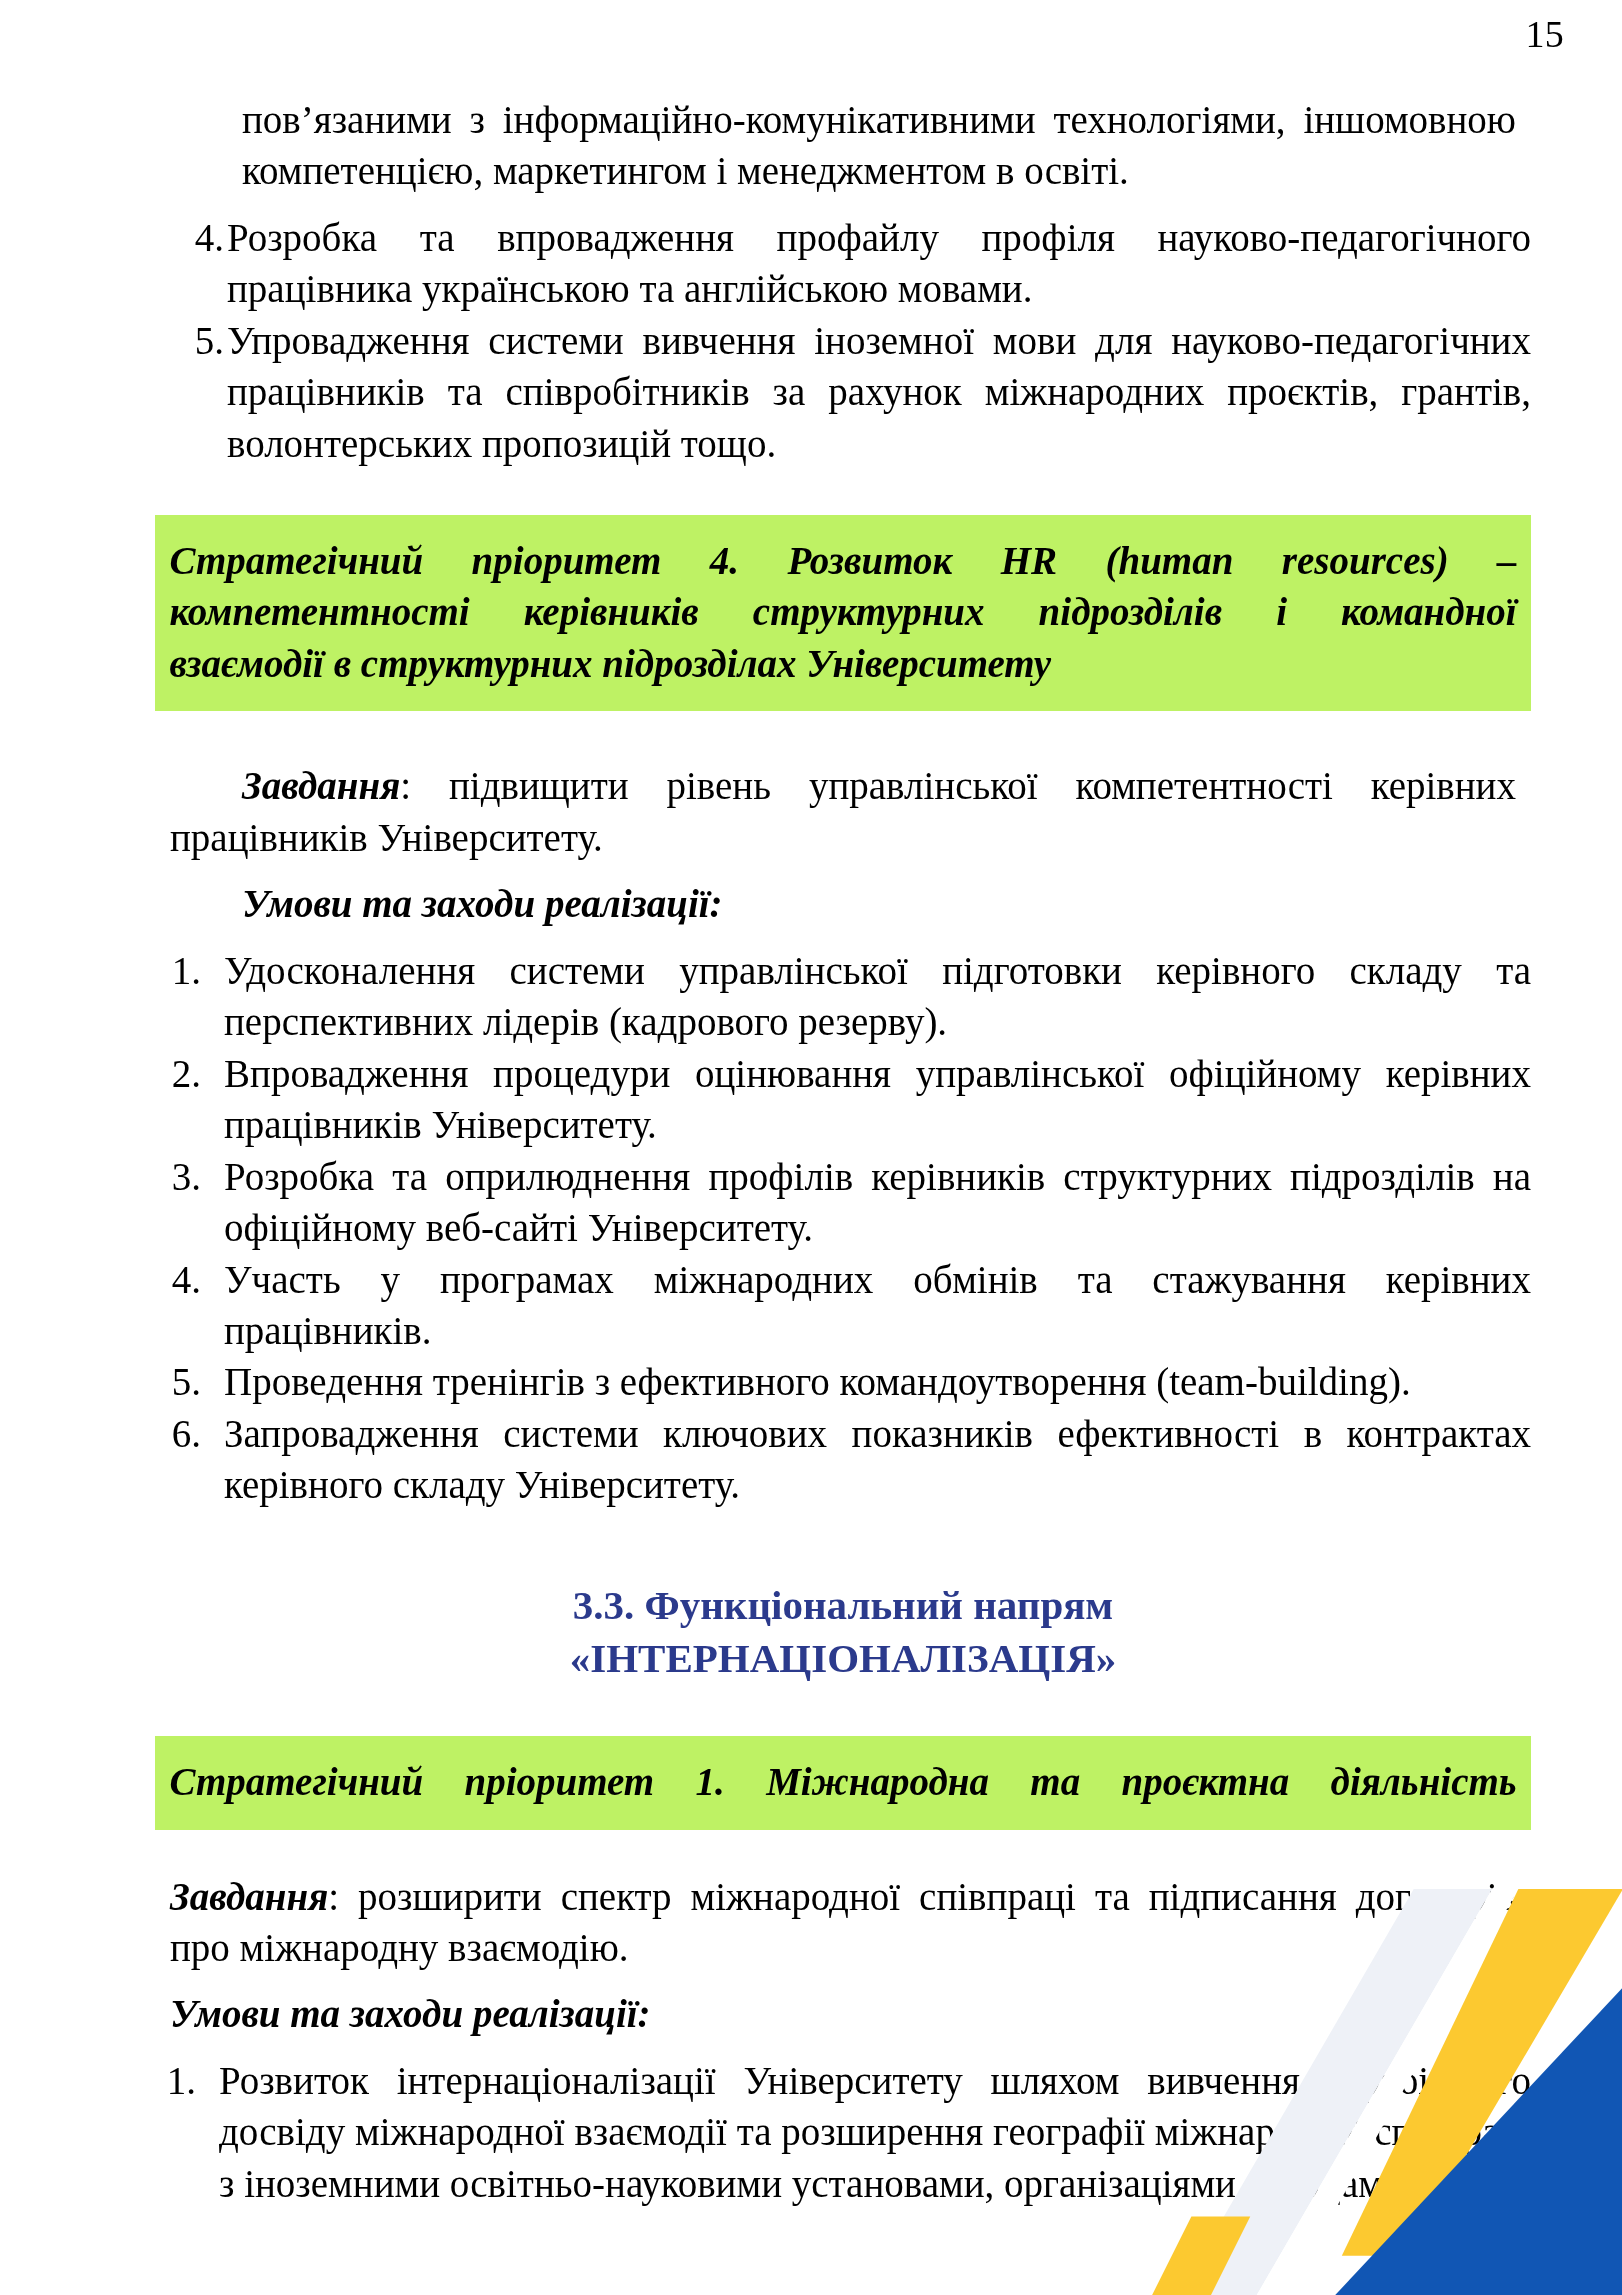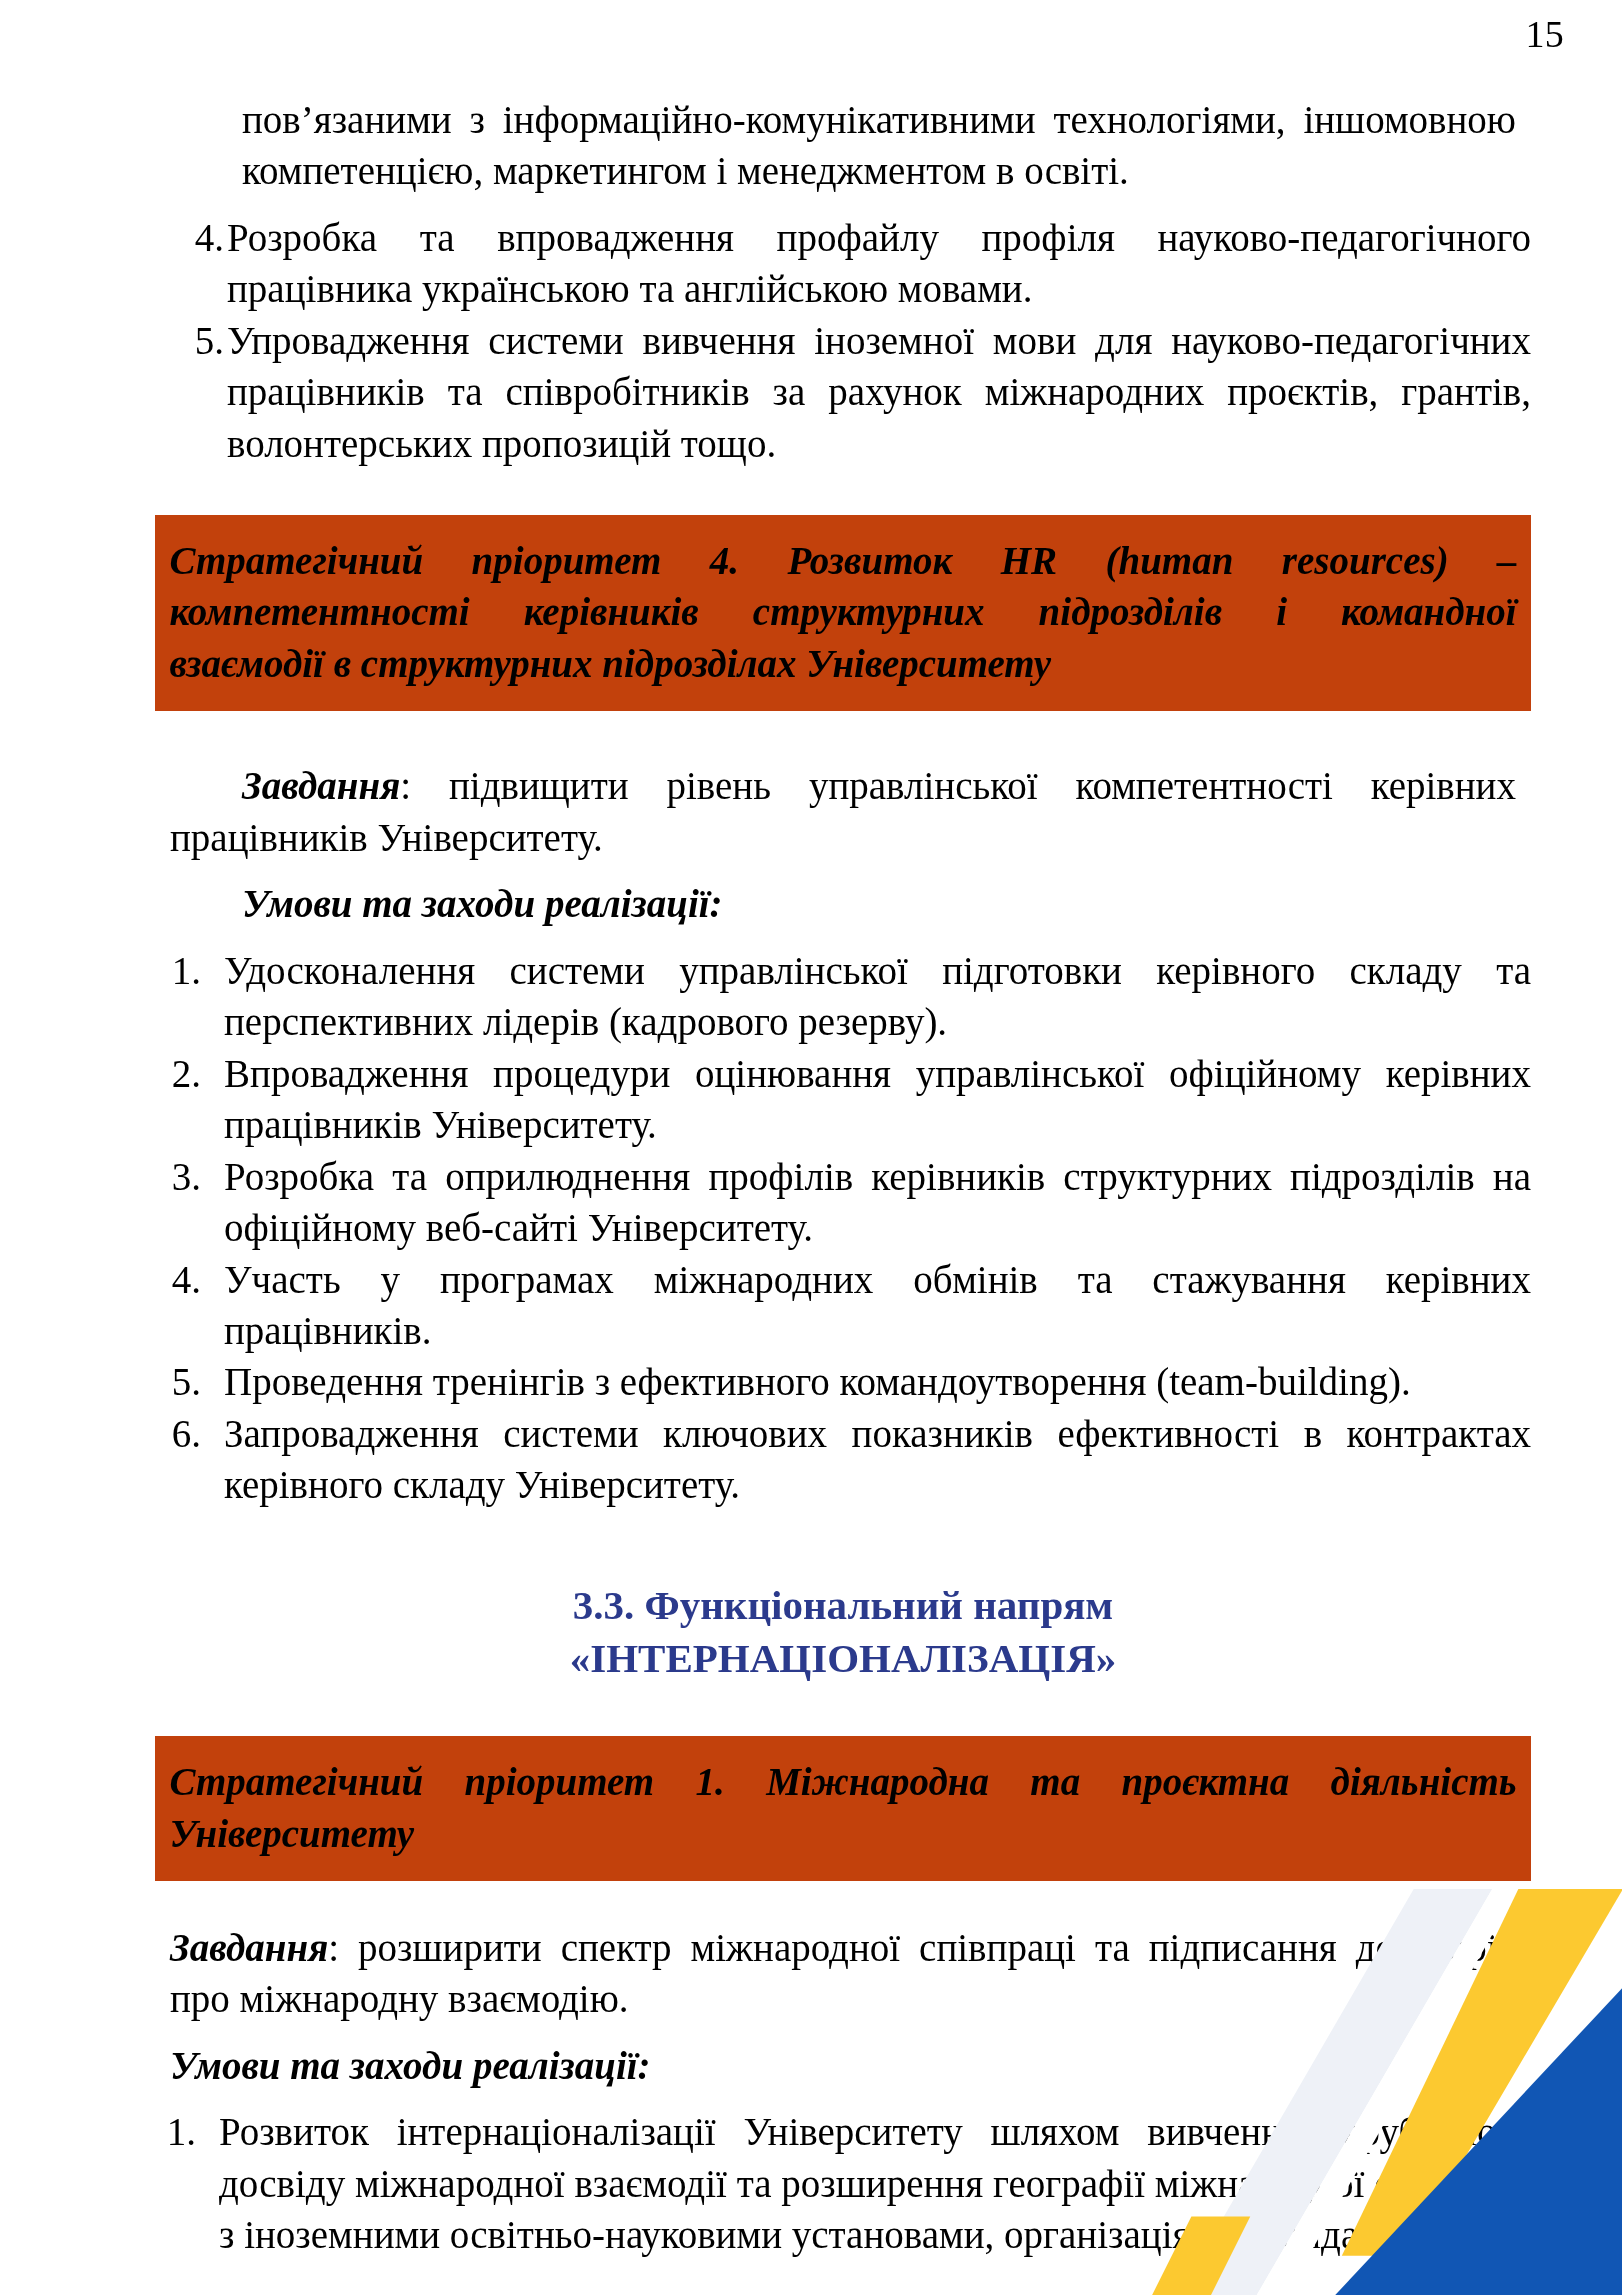--- a/index.html
+++ b/index.html
@@ -88,21 +88,21 @@
     left: 0px;
     width: 41px;
   }
 
   li.last-line-left {
     text-align: justify;
   }
 
   
   .priority-box {
-    background: #c2410c;
+    background: #bef264;
     padding: 19.6px 14.4px 22px 14.4px;
     box-sizing: border-box;
     width: 1376px;
   }
   .priority-box .pb-line {
     font-style: italic;
     font-weight: bold;
     font-size: 39px;
     line-height: 1.32;
     text-align: justify;
@@ -211,21 +211,20 @@
 
   <div class="section-heading">
     <span>3.3. Функціональний напрям</span>
     <span class="line2">«ІНТЕРНАЦІОНАЛІЗАЦІЯ»</span>
   </div>
 
   <div class="sp-60"></div>
 
   <div class="priority-box">
     <div class="pb-line just">Стратегічний пріоритет 1. Міжнародна та проєктна діяльність</div>
-    <div class="pb-line">Університету</div>
   </div>
 
   <div class="sp-40"></div>
 
   <p class="para">
     <span class="bi">Завдання</span><span>: розширити спектр міжнародної співпраці та підписання договорів про міжнародну взаємодію.</span>
   </p>
 
   <p class="para bi">Умови та заходи реалізації:</p>
 

